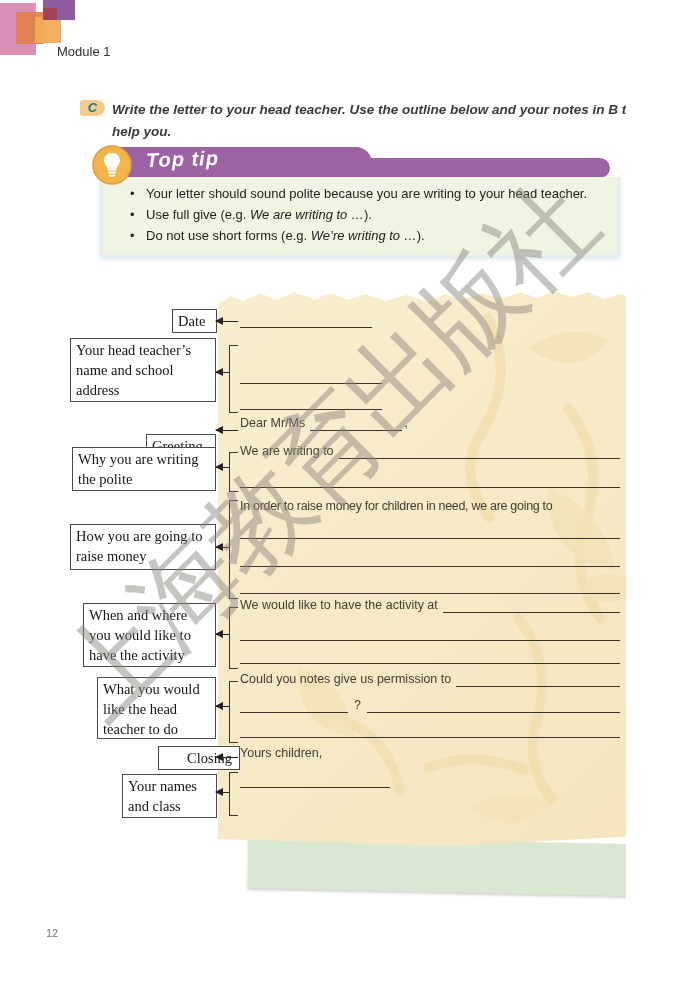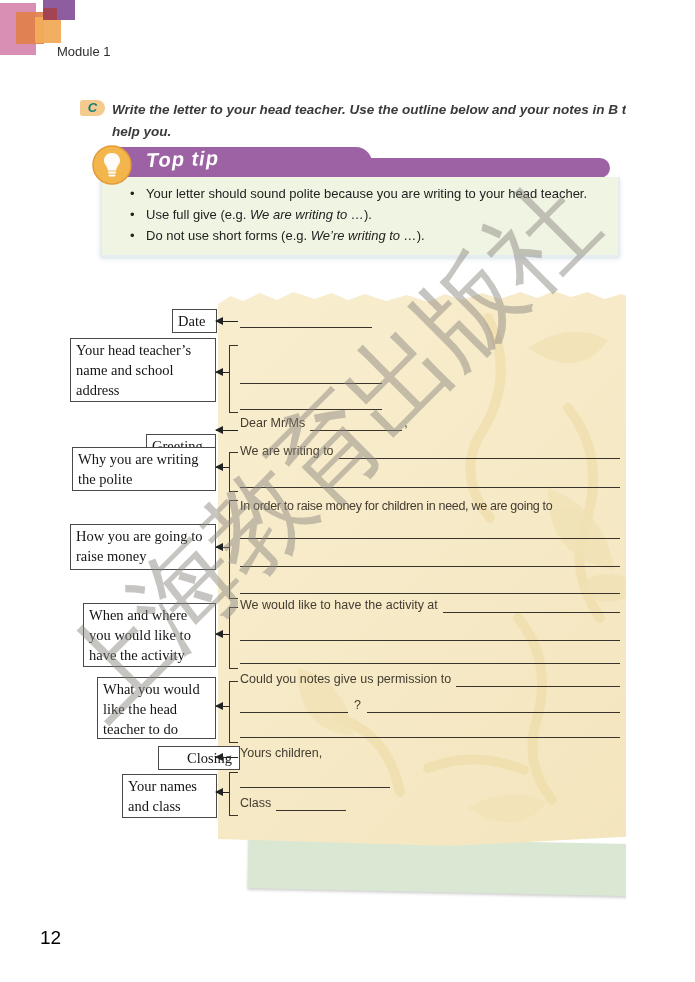--- a/index.html
+++ b/index.html
@@ -71,21 +71,21 @@
         border-right:8px solid #222;border-top:4px solid transparent;border-bottom:4px solid transparent;}
   .bracket{position:absolute;width:8px;border-left:1.4px solid #3a332c;border-top:1.4px solid #3a332c;
         border-bottom:1.4px solid #3a332c;z-index:2;}
 
   
   .watermark{position:absolute;left:80px;top:630px;z-index:5;pointer-events:none;
         transform:rotate(-45deg);transform-origin:0 50%;
         font-family:"DejaVu Serif",serif;font-size:104px;letter-spacing:-4px;
         color:rgba(138,133,127,.48);white-space:nowrap;}
 
-  .pagenum{position:absolute;left:40px;top:927px;font-size:19px;color:#000000;}
+  .pagenum{position:absolute;left:46px;top:927px;font-size:11px;color:#737373;}
 </style>
 </head>
 <body>
 
 <div class="page">
 
   <div class="sq sq-pink"></div>
   <div class="sq sq-orange"></div>
   <div class="sq sq-lorange"></div>
   <div class="sq sq-purple"></div>
@@ -201,24 +201,20 @@
       </div>
     <div class="lrow" style="top:432px;">
         <span class="fill"></span>
       </div>
     <div class="lrow" style="top:455px;">
         <span>Yours children,</span>
       </div>
     <div class="lrow" style="top:482px;">
         <span class="seg" style="width:150px"></span>
       </div>
-    <div class="lrow" style="top:505px;">
-        <span class="txt">Class</span>
-        <span class="seg" style="width:70px"></span>
-      </div>
   </div>
 
   <div class="lbox center" style="left:172px;top:309px;width:33px;">Date</div>
   <div class="lbox" style="left:70px;top:338px;width:134px;height:60px;">Your head teacher’s name and school address</div>
   <div class="lbox center" style="left:146px;top:434px;width:58px;">Greeting</div>
   <div class="lbox" style="left:72px;top:447px;width:132px;height:40px;">Why you are writing the polite</div>
   <div class="lbox" style="left:83px;top:603px;width:121px;height:60px;">When and where you would like to have the activity</div>
   <div class="lbox" style="left:70px;top:524px;width:134px;height:42px;">How you are going to raise money</div>
   <div class="lbox" style="left:97px;top:677px;width:107px;height:58px;">What you would like the head teacher to do</div>
   <div class="lbox center" style="left:158px;top:746px;width:47px;padding-left:28px;">Closing</div>

